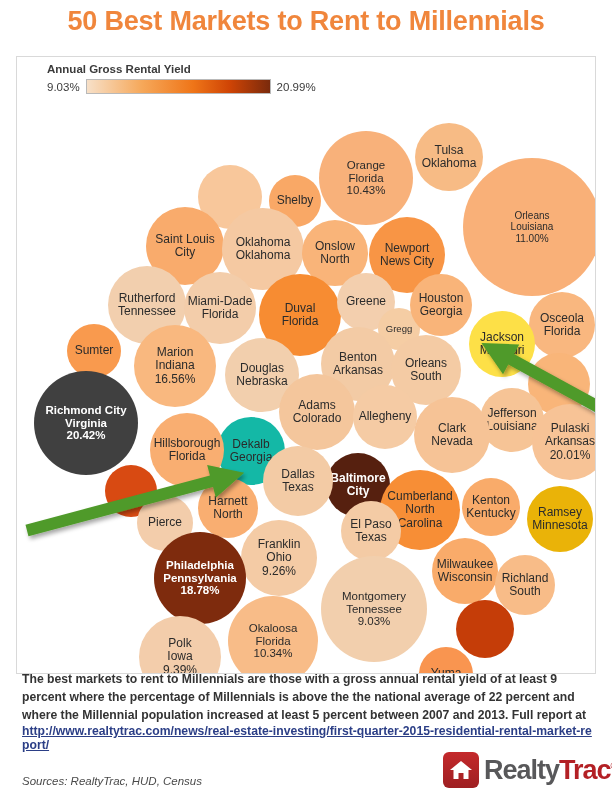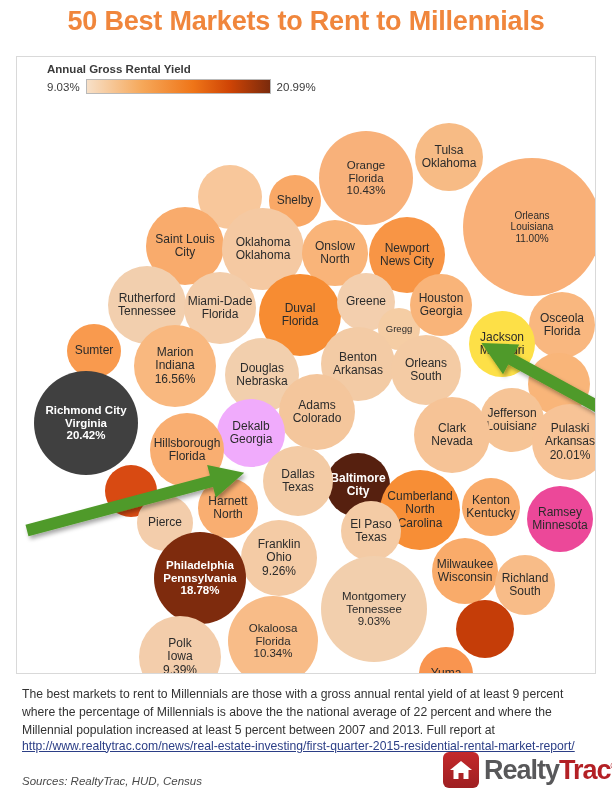--- a/index.html
+++ b/index.html
@@ -40,21 +40,21 @@
   }
   .bubble .lbl{
     padding:0 2px;white-space:pre-line;
     font-size:12px;color:#2b2b2b;
   }
   .bubble.dark .lbl{color:#ffffff;font-weight:bold;}
   
   #arrows{position:absolute;left:0;top:0;width:100%;height:100%;pointer-events:none;}
   
   #footer{
-    position:absolute;left:22px;top:684px;width:570px;
+    position:absolute;left:22px;top:669px;width:570px;font-weight:bold;
   }
   #footer-note{
     font-size:12.2px;color:#333333;line-height:1.33;
   }
   #footer-link{
     font-size:12.2px;color:#2b3e86;text-decoration:underline;word-break:break-all;
     display:block;margin-top:0px;
   }
   #sources{
     font-size:11.5px;color:#4a4a4a;font-style:italic;
@@ -188,30 +188,33 @@
 20.42%</span>
       </div>
       <div class="bubble" style="left: 463px; top: 331px; width: 64px; height: 64px; background: rgb(246, 196, 150);">
         <span class="lbl">Jefferson
 Louisiana</span>
       </div>
       <div class="bubble" style="left: 262px; top: 317px; width: 76px; height: 76px; background: rgb(244, 198, 156);">
         <span class="lbl">Adams
 Colorado</span>
       </div>
+      <div class="bubble" style="left: 336px; top: 328px; width: 64px; height: 64px; background: rgb(245, 203, 164);">
+        <span class="lbl">Allegheny</span>
+      </div>
       <div class="bubble" style="left: 397px; top: 340px; width: 76px; height: 76px; background: rgb(246, 195, 150);">
         <span class="lbl">Clark
 Nevada</span>
       </div>
       <div class="bubble" style="left: 515px; top: 347px; width: 76px; height: 76px; background: rgb(247, 195, 150);">
         <span class="lbl">Pulaski
 Arkansas
 20.01%</span>
       </div>
-      <div class="bubble" style="left: 200px; top: 342px; width: 68px; height: 68px; background: #f0abfc;">
+      <div class="bubble" style="left: 200px; top: 360px; width: 68px; height: 68px; background: #14b8a6;">
         <span class="lbl">Dekalb
 Georgia</span>
       </div>
       <div class="bubble" style="left: 133px; top: 356px; width: 74px; height: 74px; background: rgb(249, 174, 113);">
         <span class="lbl">Hillsborough
 Florida</span>
       </div>
       <div class="bubble" style="left: 88px; top: 408px; width: 52px; height: 52px; background: rgb(216, 74, 18);">
         <span class="lbl"></span>
       </div>
@@ -225,21 +228,21 @@
       </div>
       <div class="bubble" style="left: 363px; top: 413px; width: 80px; height: 80px; background: rgb(247, 142, 54);">
         <span class="lbl">Cumberland
 North
 Carolina</span>
       </div>
       <div class="bubble" style="left: 445px; top: 421px; width: 58px; height: 58px; background: rgb(249, 171, 106);">
         <span class="lbl">Kenton
 Kentucky</span>
       </div>
-      <div class="bubble" style="left: 510px; top: 429px; width: 66px; height: 66px; background: #ec4899; align-items: center;">
+      <div class="bubble" style="left: 510px; top: 429px; width: 66px; height: 66px; background: #eab308; align-items: center;">
         <span class="lbl">Ramsey
 Minnesota</span>
       </div>
       <div class="bubble" style="left: 181px; top: 421px; width: 60px; height: 60px; background: rgb(249, 174, 113);">
         <span class="lbl">Harnett
 North</span>
       </div>
       <div class="bubble" style="left: 120px; top: 438px; width: 56px; height: 56px; background: rgb(243, 205, 171);">
         <span class="lbl">Pierce</span>
       </div>

